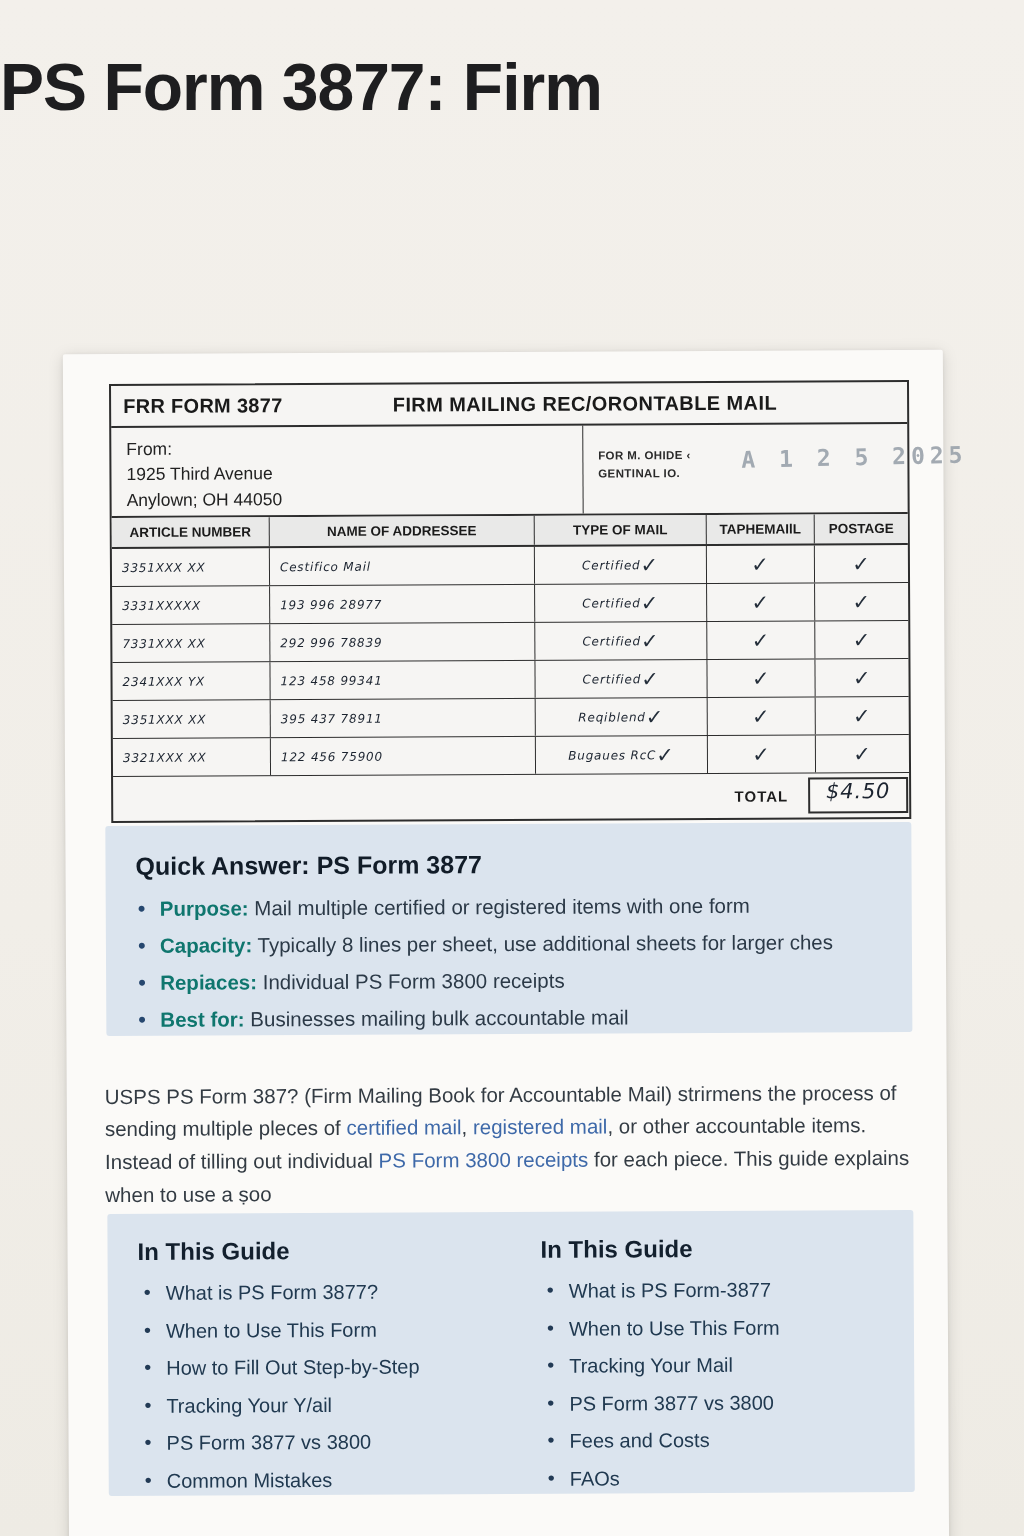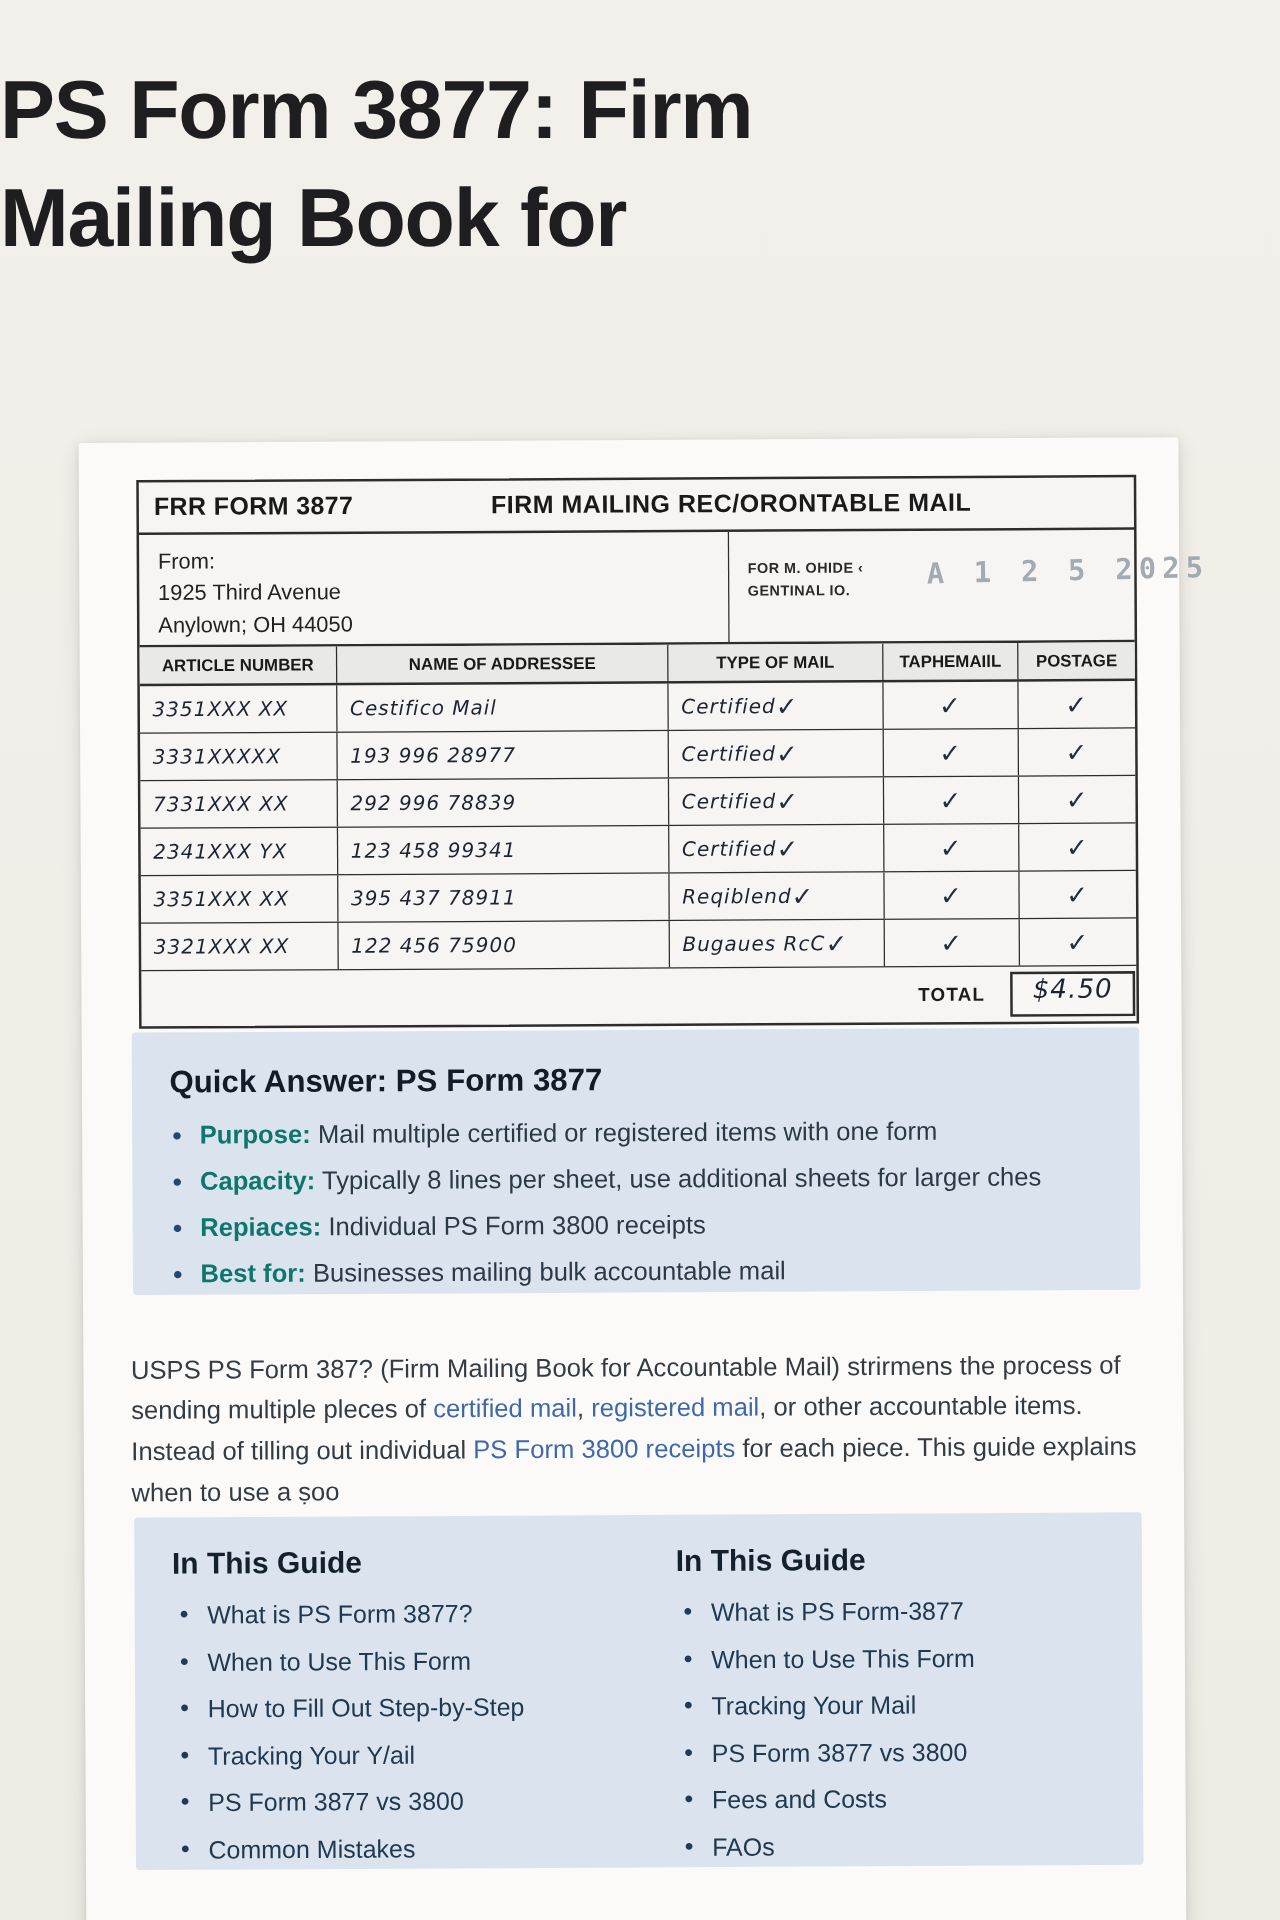--- a/index.html
+++ b/index.html
@@ -38,24 +38,24 @@
   }
   .grid-row{display:grid;grid-template-columns:158px 265px 172px 108px 1fr;}
   .thead{background:#e9e9e8;border-bottom:2px solid #2d2d2d;}
   .th{padding:7px 2px;font-size:13.5px;font-weight:700;text-align:center;border-right:1.7px solid #2d2d2d;white-space:nowrap;overflow:hidden;}
   .th:last-child{border-right:none;}
   .trow{height:37px;border-bottom:1.7px solid #2d2d2d;}
   .trow:last-of-type{border-bottom:2px solid #2d2d2d;}
   .td{border-right:1.7px solid #2d2d2d;display:flex;align-items:center;padding:0 10px;overflow:hidden;}
   .td:last-child{border-right:none;}
   .td.center{justify-content:center;padding:0;}
-  .td.split{justify-content:flex-start;}
+  .td.split{justify-content:center;}
   .hand{
     font-family:"DejaVu Sans",sans-serif;font-style:italic;
-    font-size:16px;color:#1c2430;letter-spacing:0.8px;white-space:nowrap;
+    font-size:12px;color:#1c2430;letter-spacing:0.8px;white-space:nowrap;
   }
   .check{font-family:"DejaVu Sans",sans-serif;font-size:21px;color:#242e3a;font-style:normal;}
   .total-row{display:flex;justify-content:flex-end;align-items:center;height:44px;padding-right:1px;}
   .total-label{font-size:15px;font-weight:700;letter-spacing:1px;margin-right:20px;color:#1d1d1d;}
   .total-box{width:96px;height:32px;border:2px solid #2d2d2d;display:flex;justify-content:center;background:#f8f7f5;}
   .total-box .hand{font-size:21px;}
   
   .qa-panel{
     position:absolute;left:40px;top:472px;width:806px;height:210px;
     background:#dbe4ee;border-radius:3px;padding:0;box-sizing:border-box;
@@ -81,21 +81,20 @@
   .guide-heading{font-size:24px;font-weight:700;color:#13202e;margin-bottom:16px;}
   .guide-list{list-style:none;margin:0;padding:0 10px 0 4px;}
   .guide-list li{position:relative;padding-left:24px;margin-bottom:14.5px;font-size:20px;color:#203950;white-space:nowrap;}
   .guide-list li::before{content:"\2022";position:absolute;left:2px;top:-1px;color:#223a55;font-size:20px;}
 </style>
 </head>
 <body>
 
 <div class="page-title">
   <div>PS Form 3877: Firm</div>
-  <div>Mailing Book for</div>
 </div>
 
 <div class="paper">
 
   <div class="ps-form">
     <div class="form-header">
       <span class="form-id">FRR FORM 3877</span>
       <span class="form-title">FIRM MAILING REC/ORONTABLE MAIL</span>
     </div>
 

